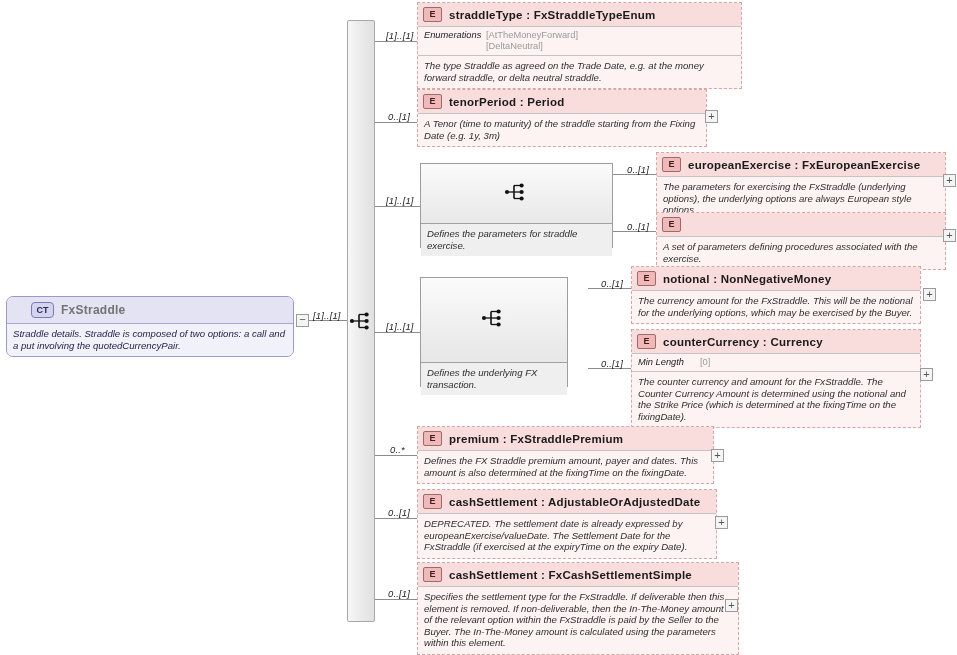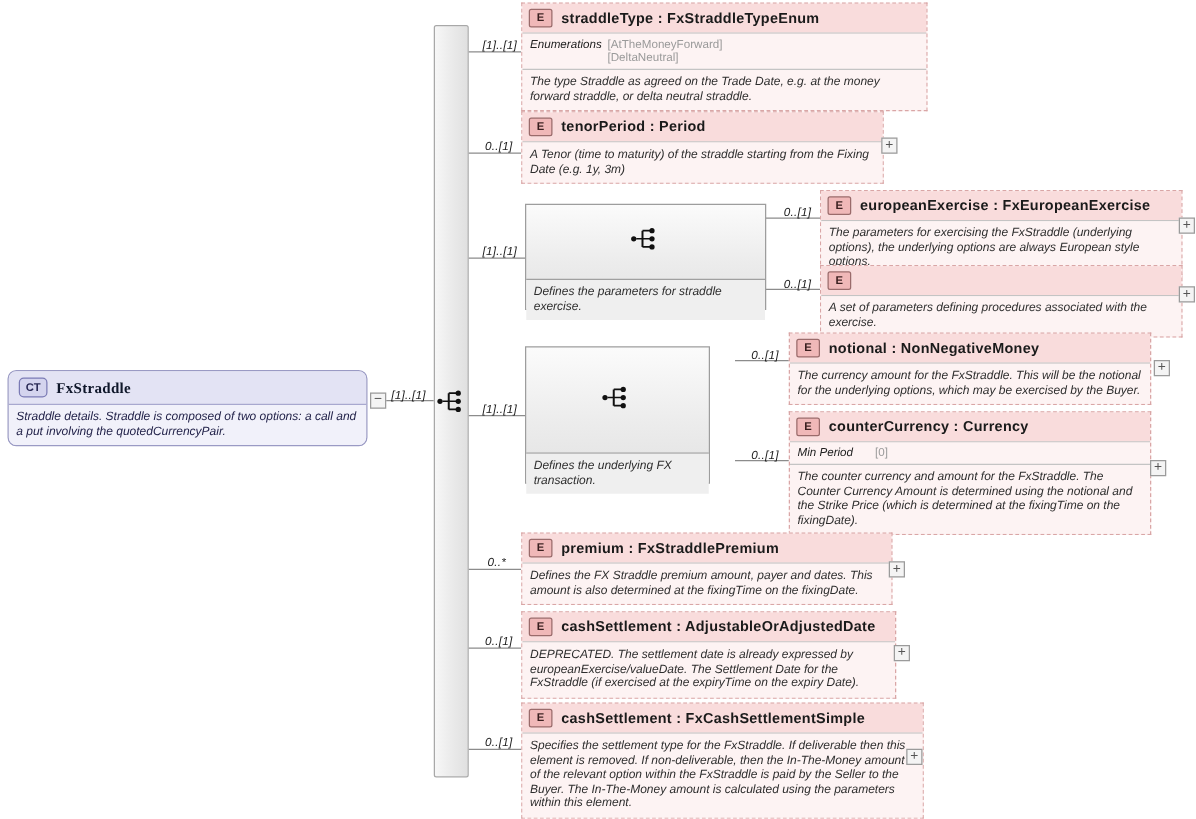--- a/index.html
+++ b/index.html
@@ -81,22 +81,22 @@
     font-size: 9px;
   }
 
   
   .ctbox {
     border: 1px solid #9a9ac4;
     background: #eeeef8;
     border-radius: 7px;
     overflow: hidden;
   }
-  .ctbox .hdr { background: #e3e3f4; padding: 5px 8px; }
-  .ctbox .title { font-size: 12px; color: #0f172a; font-family: Liberation Serif, serif; }
+  .ctbox .hdr { background: #e3e3f4; padding: 5px 24px; }
+  .ctbox .title { font-size: 12px; color: #737373; }
   .ctbox .divider { background: #a8a8cf; }
   .ctbox .doc { background: #f1f1fa; color: #23234a; }
 
   
   .grp {
     border: 1px solid #9d9d9d;
     background: linear-gradient(180deg,#fbfbfb 0%, #ececec 55%, #e2e2e2 100%);
   }
   .grp .ico-wrap {
     display: flex; align-items: center; justify-content: center;
@@ -303,21 +303,21 @@
   <div class="card" style="left:601px; top:278px;">0..[1]</div>
 
   <div class="node elem" style="left:631px; top:329px; width:290px;">
     <div class="hdr">
       <span class="badge">E</span>
       <span class="title">counterCurrency : Currency</span>
     </div>
     <div class="divider"></div>
     <div class="facets">
       <div class="frow">
-        <span class="fname">Min Period</span>
+        <span class="fname">Min Length</span>
         <span class="fval">[0]</span>
       </div>
     </div>
     <div class="divider"></div>
     <div class="doc">The counter currency and amount for the FxStraddle. The Counter Currency Amount is determined using the notional and the Strike Price (which is determined at the fixingTime on the fixingDate).</div>
   </div>
   <div class="plus" style="left:920px; top:368px;">+</div>
   <div class="card" style="left:601px; top:358px;">0..[1]</div>
 
   <div class="node elem" style="left:417px; top:426px; width:297px;">

